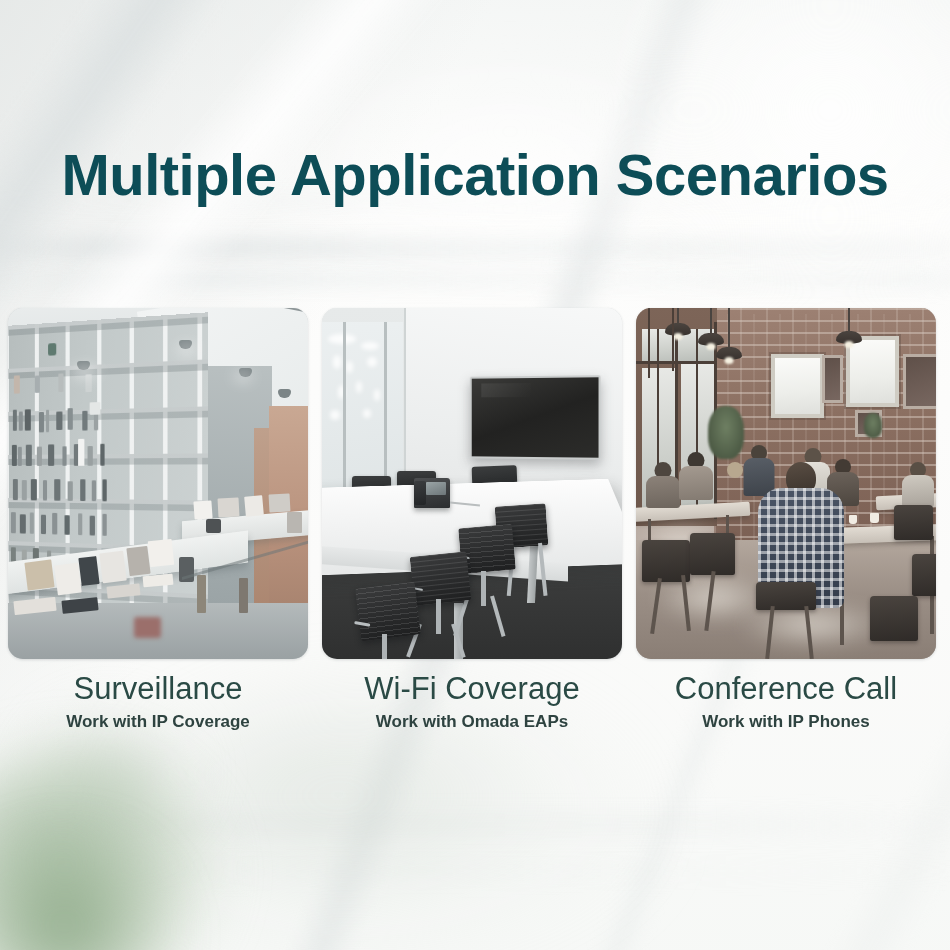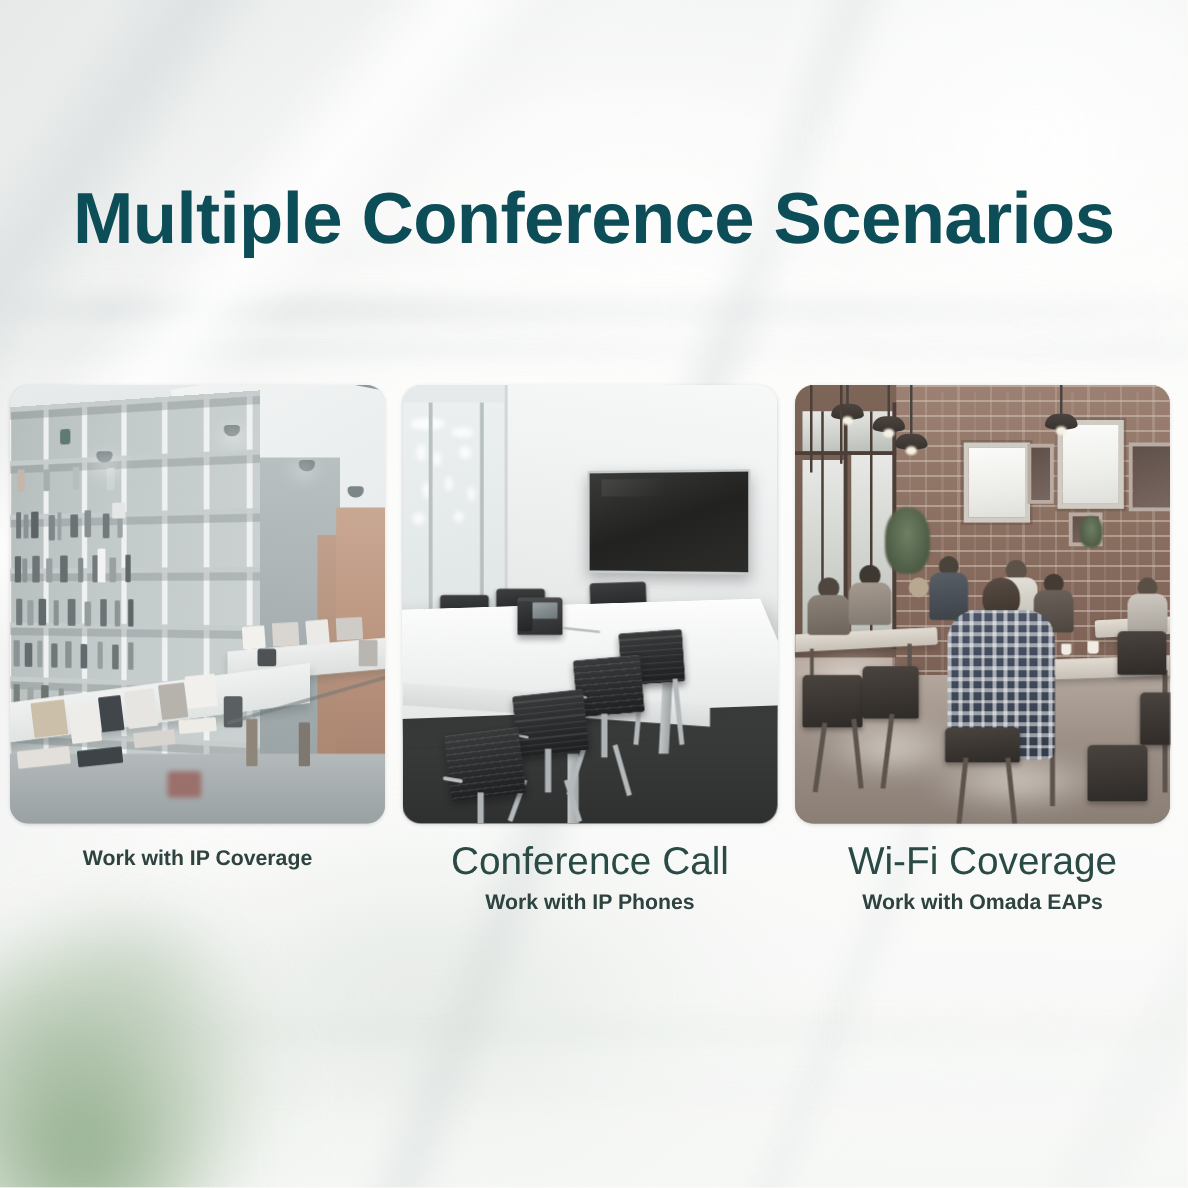--- a/index.html
+++ b/index.html
@@ -230,21 +230,21 @@
     <div class="diag d4"></div>
     <div class="diag d5"></div>
     <div class="blob haze"></div>
     <div class="blob plant3"></div>
     <div class="blob plant1"></div>
     <div class="blob plant2"></div>
     <div class="blob glow-tr"></div>
     <div class="blob glow-mid"></div>
   </div>
 
-  <div class="title">Multiple Conference Scenarios</div>
+  <div class="title">Multiple Application Scenarios</div>
 
   <div class="cards">
 
     <div class="card">
       <div class="scene c1">
         <div class="ceiling"></div>
         <div class="ceilwedge"></div>
         <div class="backwall"></div>
         <div class="woodwall2"></div>
         <div class="woodwall"></div>
@@ -541,25 +541,26 @@
           </div>
         <div class="tleg" style="left:6%;top:77%;width:4px;height:16%;transform:rotate(8deg);"></div>
         <div class="tleg" style="left:16%;top:76%;width:4px;height:16%;transform:rotate(-6deg);"></div>
         <div class="tleg" style="left:24%;top:75%;width:4px;height:17%;transform:rotate(7deg);"></div>
       </div>
     </div>
   </div>
 
   <div class="caps">
     <div class="cap">
+      <div class="h">Surveillance</div>
       <div class="s">Work with IP Coverage</div>
+    </div>
+    <div class="cap">
+      <div class="h">Wi-Fi Coverage</div>
+      <div class="s">Work with Omada EAPs</div>
     </div>
     <div class="cap">
       <div class="h">Conference Call</div>
       <div class="s">Work with IP Phones</div>
     </div>
-    <div class="cap">
-      <div class="h">Wi-Fi Coverage</div>
-      <div class="s">Work with Omada EAPs</div>
-    </div>
   </div>
 
 </div>
 
 </body></html>

